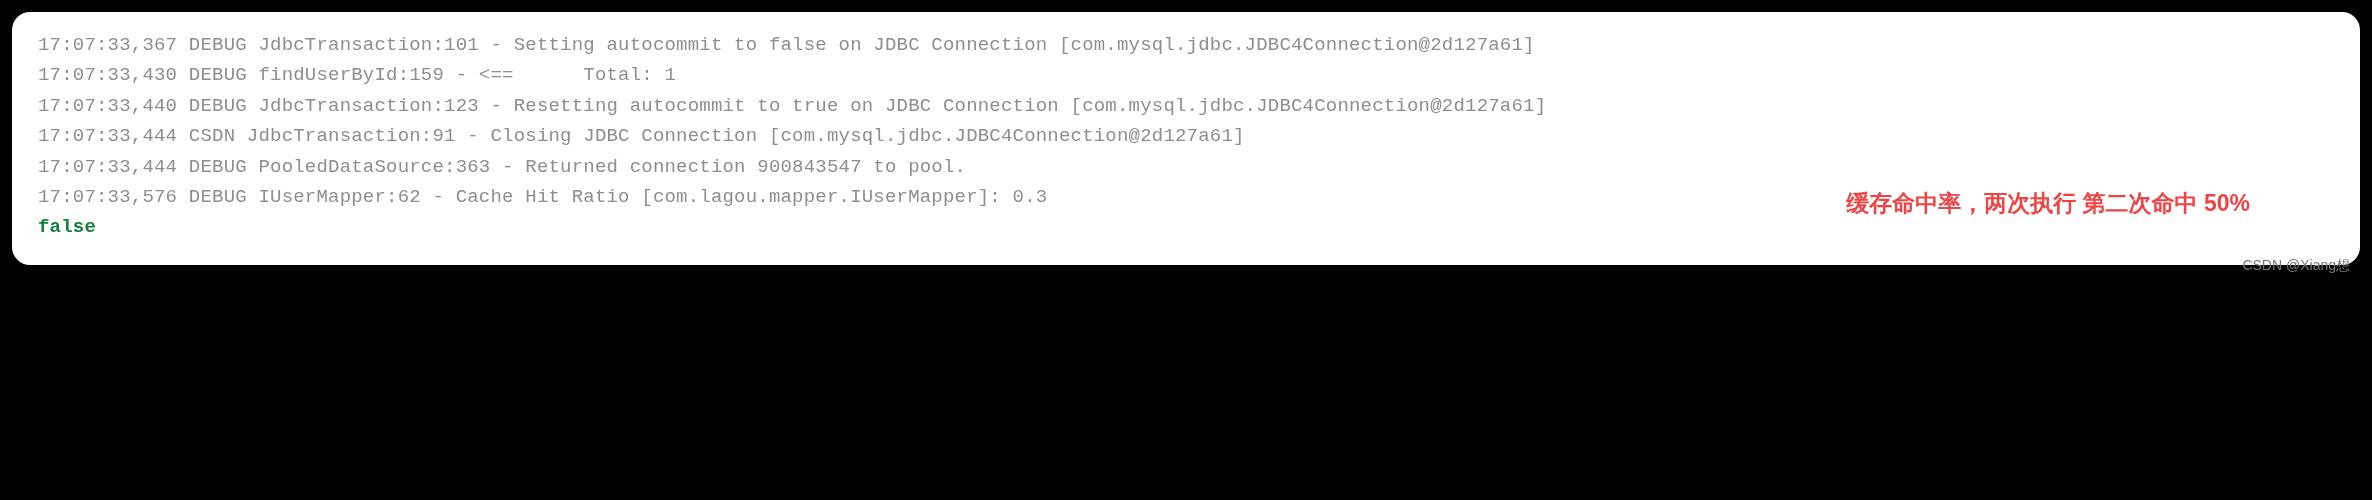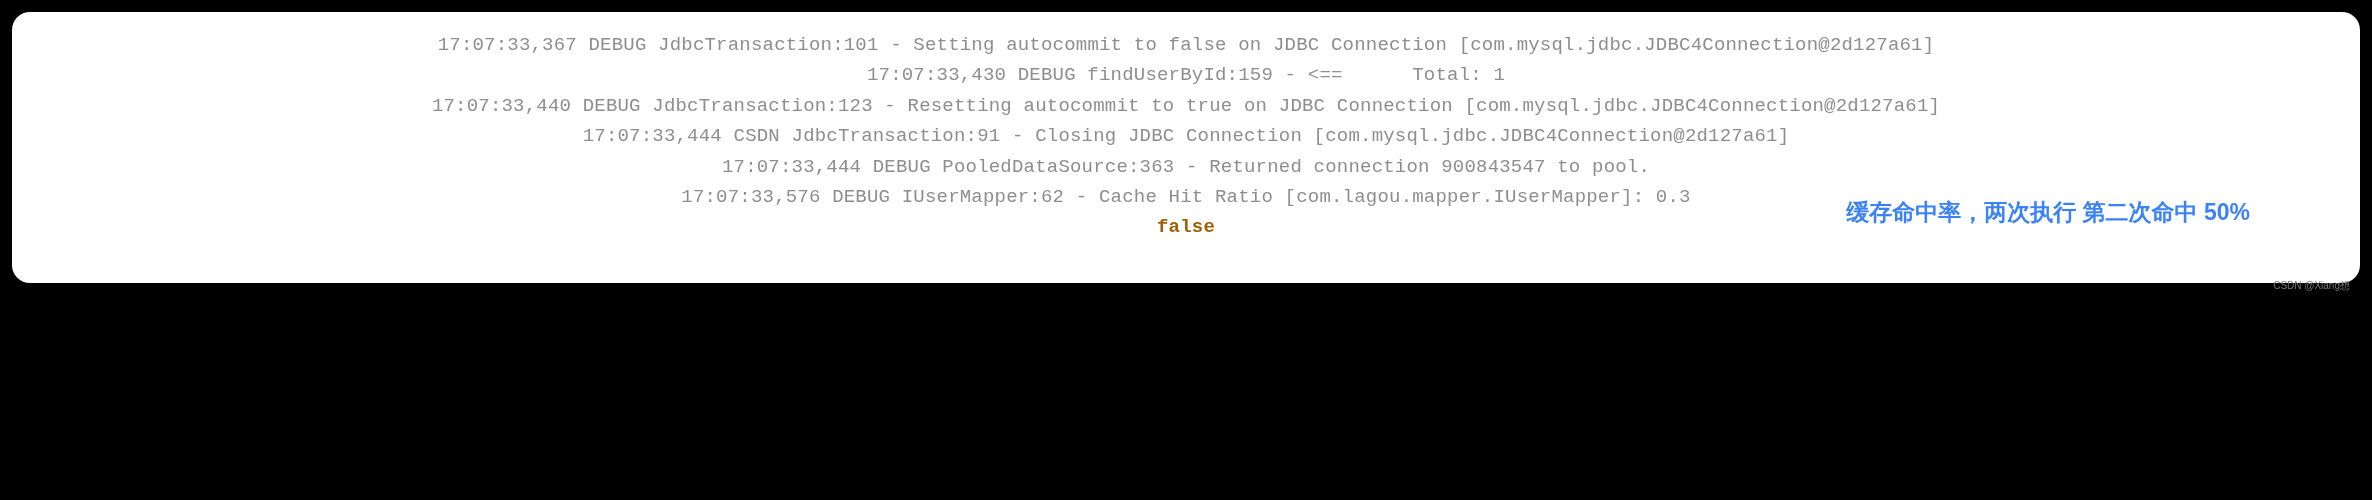--- a/index.html
+++ b/index.html
@@ -10,52 +10,51 @@
     body {
       background: #000;
       font-family: Menlo, Monaco, "Courier New", monospace;
       font-size: 19px;
       padding: 12px;
       position: relative;
     }
     .console-panel {
       background: #fff;
       border-radius: 18px;
-      padding: 18px 26px 40px 26px;
+      padding: 18px 26px 22px 26px;
       width: 100%;
       position: relative;
-      text-align: center;
     }
     .log-line {
       color: #8e8e8e;
       white-space: pre;
       line-height: 1.6;
       letter-spacing: 0.2px;
     }
     .log-strong {
-      color: #a16207;
+      color: #15803d;
       font-weight: 700;
     }
     .annotation {
-      color: #3b82f6;
+      color: #ef4444;
       font-weight: 600;
       font-family: "PingFang SC", "Microsoft YaHei", sans-serif;
       font-size: 23px;
       position: absolute;
       right: 110px;
-      bottom: 55px;
+      bottom: 46px;
       white-space: nowrap;
     }
     .watermark {
       position: absolute;
       right: 22px;
       bottom: 2px;
       color: #777;
       font-family: "PingFang SC", "Microsoft YaHei", sans-serif;
-      font-size: 10px;
+      font-size: 14px;
     }
   </style>
 </head>
 <body>
 
 <div class="console-panel">
   <div id="log-lines">
       <div class="log-line">17:07:33,367 DEBUG JdbcTransaction:101 - Setting autocommit to false on JDBC Connection [com.mysql.jdbc.JDBC4Connection@2d127a61]</div>
       <div class="log-line">17:07:33,430 DEBUG findUserById:159 - &lt;==      Total: 1</div>
       <div class="log-line">17:07:33,440 DEBUG JdbcTransaction:123 - Resetting autocommit to true on JDBC Connection [com.mysql.jdbc.JDBC4Connection@2d127a61]</div>

